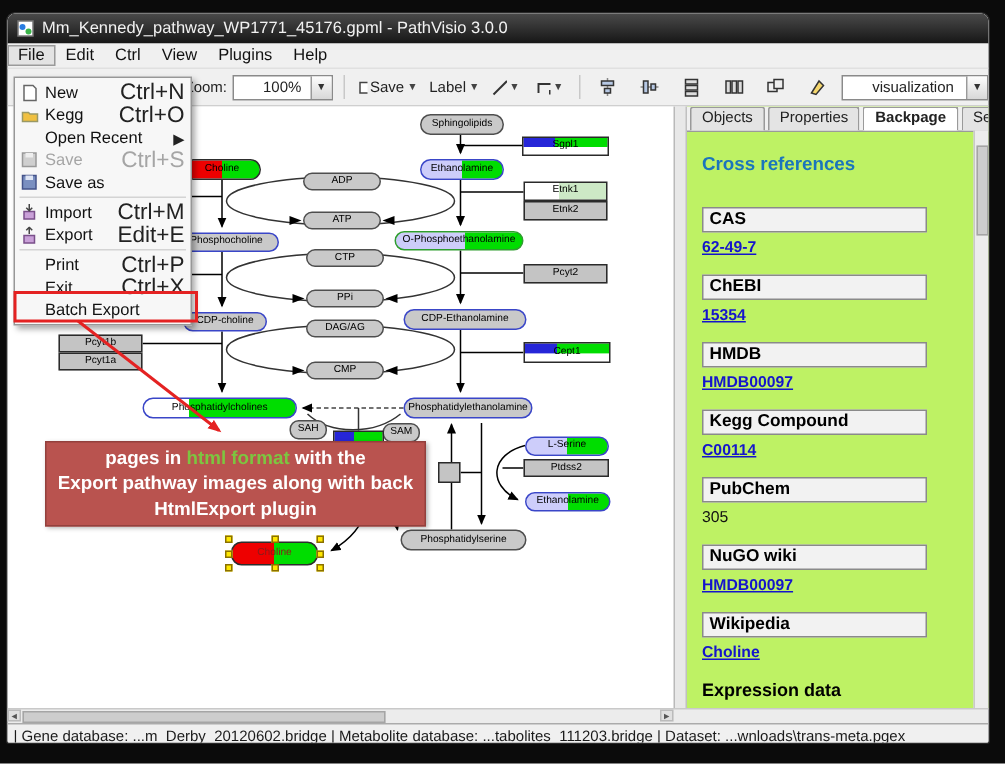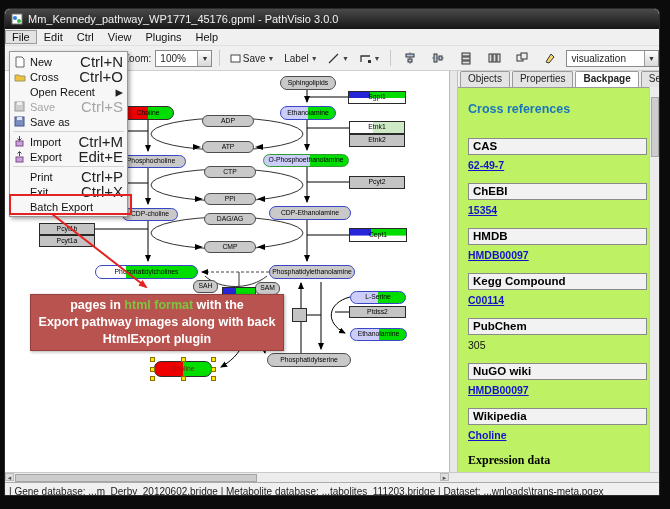--- a/index.html
+++ b/index.html
@@ -11,43 +11,43 @@
   .titlebar{height:20px;background:linear-gradient(#4a4a4a,#161616);display:flex;align-items:center;
             color:#f2f2f2;font-size:11px;padding-left:6px;gap:5px;border-radius:5px 5px 0 0;}
   .menubar{height:16px;background:#f0f0f0;display:flex;align-items:center;font-size:11px;color:#111;
            border-bottom:1px solid #e0e0e0;}
   .menubar .mitem{padding:1px 7px;cursor:default;}
   .menubar .mitem.active{background:#e3e3e3;border:1px solid #9a9a9a;padding:0 6px;}
   .toolbar{height:24px;background:#f0f0f0;display:flex;align-items:center;font-size:10px;color:#222;
            gap:4px;padding-left:118px;border-bottom:1px solid #cfcfcf;}
   .tb-sep{width:1px;height:16px;background:#c8c8c8;margin:0 3px;}
   .combo{background:#fff;border:1px solid #8a8a8a;height:15px;display:flex;align-items:center;
-         font-size:10px;padding-left:4px;position:relative;}
+         font-size:10px;padding-left:19px;position:relative;}
   .combo .arrowbtn{margin-left:auto;width:13px;height:100%;background:linear-gradient(#fdfdfd,#d8d8d8);
          border-left:1px solid #9a9a9a;display:flex;align-items:center;justify-content:center;font-size:7px;color:#333;}
   .tb-btn{height:18px;min-width:18px;display:flex;align-items:center;justify-content:center;gap:2px;
           border:1px solid transparent;padding:0 2px;font-size:10px;}
   .dd{font-size:7px;color:#444;}
   
   .content{display:flex;height:401px;}
   .canvas{position:relative;width:444px;height:401px;background:#fff;border-right:1px solid #b9b9b9;overflow:hidden;}
   .splitter{width:7px;background:#e8e8e8;border-right:1px solid #c0c0c0;}
   .panel{flex:1;background:#bef264;display:flex;flex-direction:column;overflow:hidden;position:relative;}
   .tabs{display:flex;background:#f0f0f0;font-size:10px;border-bottom:1px solid #9a9a9a;height:16px;}
   .tab{padding:1px 7px 0;border:1px solid #9a9a9a;border-bottom:none;background:#e4e4e4;margin-left:2px;
        border-radius:2px 2px 0 0;color:#222;}
   .tab.active{background:#fff;font-weight:bold;position:relative;top:0;}
   .panel-body{flex:1;padding:6px 10px;overflow:hidden;position:relative;}
   .xref-title{font-weight:bold;font-size:12.5px;margin:8px 0 22px;}
   .section{margin-bottom:4px;}
-  .sec-head{width:179px;height:17px;box-sizing:border-box;border:1px solid #8a8a8a;background:#f2f2f2;
+  .sec-head{width:150px;height:17px;box-sizing:border-box;border:1px solid #8a8a8a;background:#f2f2f2;
             font-weight:bold;font-size:11.5px;padding:1px 0 0 4px;}
   .sec-val{font-size:10.5px;margin:4px 0 12px;font-weight:bold;color:#111;}
   .sec-val.link{color:#1414cc;text-decoration:underline;cursor:pointer;}
-  .expr-title{font-weight:bold;font-size:12px;margin-top:6px;font-family:Liberation Serif, serif;}
+  .expr-title{font-weight:bold;font-size:12px;margin-top:6px;}
   .vscroll{position:absolute;right:0;top:16px;bottom:0;width:9px;background:#ececec;border-left:1px solid #c9c9c9;}
   .vscroll .thumb{position:absolute;top:10px;left:1px;width:6px;height:58px;background:#cdcdcd;border:1px solid #a5a5a5;}
   
   .hscroll{height:9px;background:#ececec;border-top:1px solid #c9c9c9;position:relative;}
   .hscroll .thumb{position:absolute;left:10px;top:1px;width:240px;height:6px;background:#cdcdcd;border:1px solid #a5a5a5;}
   .hscroll .arr{position:absolute;top:0;width:9px;height:8px;font-size:6px;color:#555;text-align:center;line-height:8px;background:#e0e0e0;border:1px solid #bbb;box-sizing:border-box;}
   .statusbar{height:16px;background:#f0f0f0;border-top:1px solid #ababab;font-size:10px;color:#1a1a1a;
              display:flex;align-items:center;padding-left:4px;white-space:nowrap;overflow:hidden;}
   
   .filemenu{position:absolute;left:4px;top:42px;width:117px;background:#f7f7f7;border:1px solid #979797;
@@ -348,21 +348,21 @@
         </span>
       <span class="fm-label">New</span>
         <span class="fm-short">Ctrl+N</span>
     </div>
     <div class="fm-item">
       <span class="fm-ico">
           <svg width="12" height="10">
             <path d="M1,3 h4 l1,1 h5 v5 h-10 Z" fill="#f0c040" stroke="#996"></path>
           </svg>
         </span>
-      <span class="fm-label">Cross</span>
+      <span class="fm-label">Kegg</span>
         <span class="fm-short">Ctrl+O</span>
     </div>
     <div class="fm-item">
       <span class="fm-ico"></span>
       <span class="fm-label">Open Recent</span>
         <span class="fm-short">▸</span>
     </div>
     <div class="fm-item disabled">
       <span class="fm-ico">
           <svg width="11" height="11">

